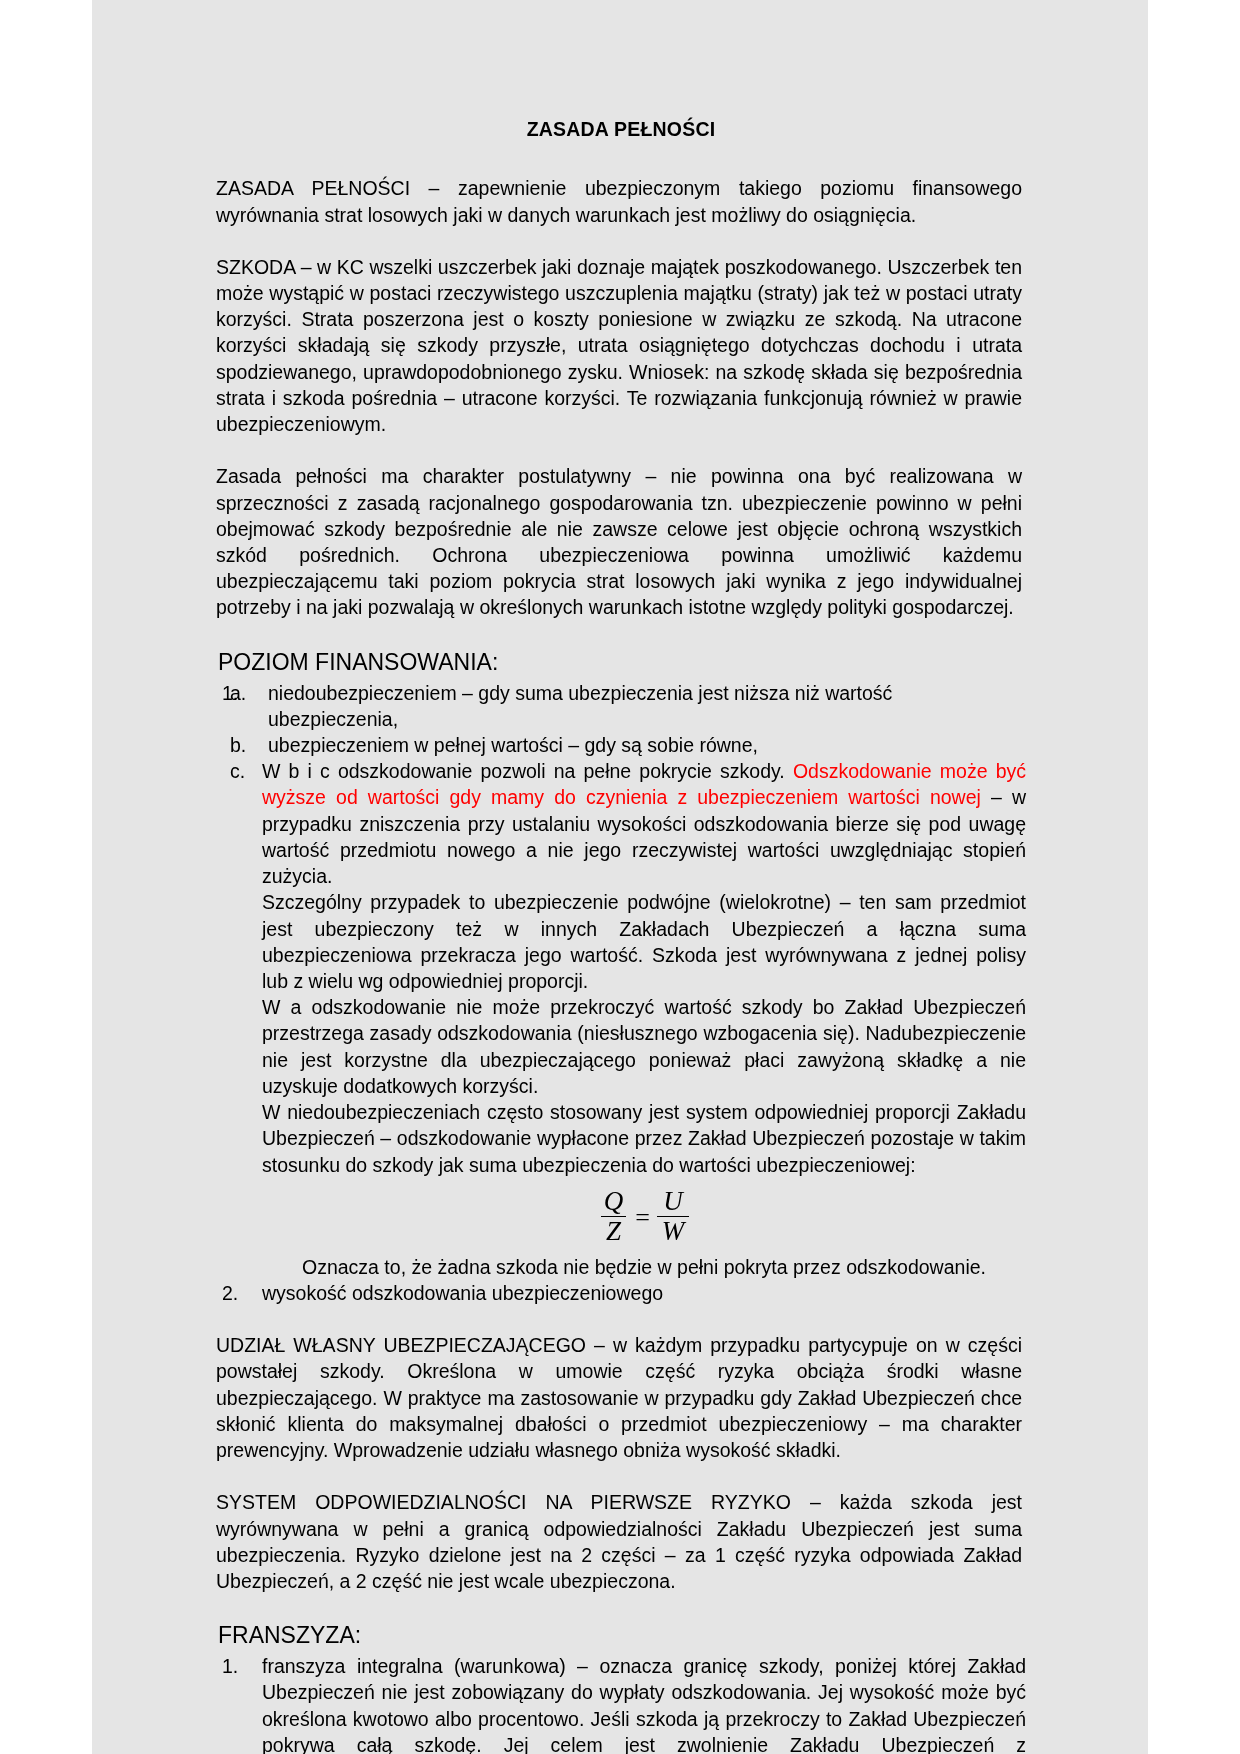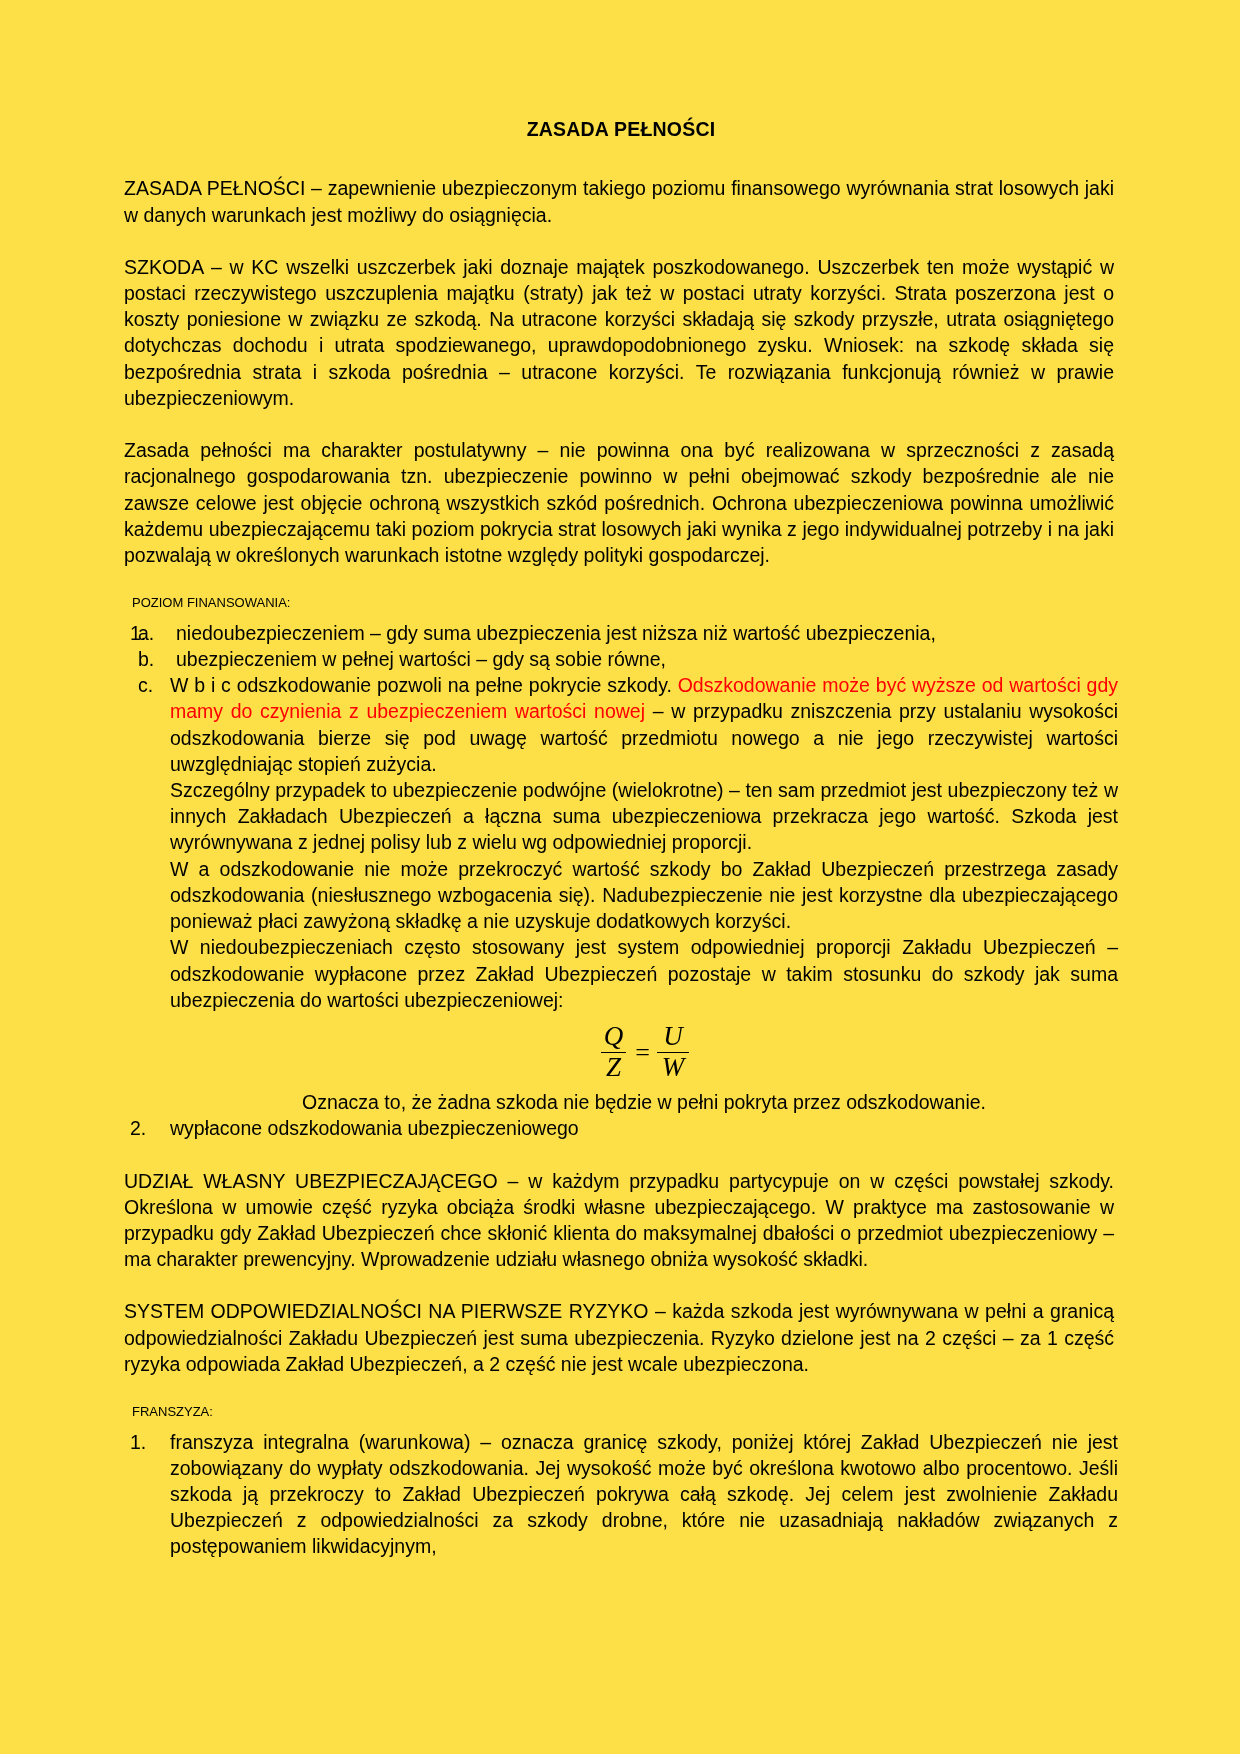--- a/index.html
+++ b/index.html
@@ -3,24 +3,24 @@
 <meta charset="utf-8">
 <title>ZASADA PEŁNOŚCI</title>
 <style>
   html, body {
     margin: 0;
     padding: 0;
     background: #ffffff;
   }
   .page {
     position: relative;
-    width: 1240px;
+    width: 1056px;
     height: 1754px;
     margin: 0 auto;
-    background: #fde047;
+    background: #e5e5e5;
     box-sizing: border-box;
     padding: 118px 122px 60px 124px;
     font-family: "Liberation Sans", sans-serif;
     color: #000000;
     -webkit-font-smoothing: antialiased;
   }
   .doc-title {
     text-align: center;
     font-weight: bold;
     font-size: 19.5px;
@@ -28,22 +28,22 @@
     margin: 0 0 34px 0;
     line-height: 1.2;
   }
   p.para {
     margin: 0 4px 26px 0;
     font-size: 19.5px;
     line-height: 1.345;
     text-align: justify;
   }
   .section-head {
-    margin: 8px;
-    font-size: 13px;
+    margin: 2px;
+    font-size: 23px;
     line-height: 1.345;
     text-align: left;
   }
   .red {
     color: #ff0000;
   }
   ol.numlist {
     list-style: none;
     margin: 0;
     padding: 0;
@@ -187,21 +187,21 @@
         <span class="den">W</span>
       </span>
     </div>
 
     <div class="sub-block nojust">Oznacza to, że żadna szkoda nie będzie w pełni pokryta przez odszkodowanie.</div>
   </div>
 
   <ol class="numlist">
     <li class="lastitem">
       <span class="marker">2.</span>
-      <span>wypłacone odszkodowania ubezpieczeniowego</span>
+      <span>wysokość odszkodowania ubezpieczeniowego</span>
     </li>
   </ol>
 
   <div class="spacer-md"></div>
 
   <p class="para">UDZIAŁ WŁASNY UBEZPIECZAJĄCEGO – w każdym przypadku partycypuje on w części powstałej szkody. Określona w umowie część ryzyka obciąża środki własne ubezpieczającego. W praktyce ma zastosowanie w przypadku gdy Zakład Ubezpieczeń chce skłonić klienta do maksymalnej dbałości o przedmiot ubezpieczeniowy – ma charakter prewencyjny. Wprowadzenie udziału własnego obniża wysokość składki.</p>
 
   <p class="para">SYSTEM ODPOWIEDZIALNOŚCI NA PIERWSZE RYZYKO – każda szkoda jest wyrównywana w pełni a granicą odpowiedzialności Zakładu Ubezpieczeń jest suma ubezpieczenia. Ryzyko dzielone jest na 2 części – za 1 część ryzyka odpowiada Zakład Ubezpieczeń, a 2 część nie jest wcale ubezpieczona.</p>
 
   <div class="section-head">FRANSZYZA:</div>

